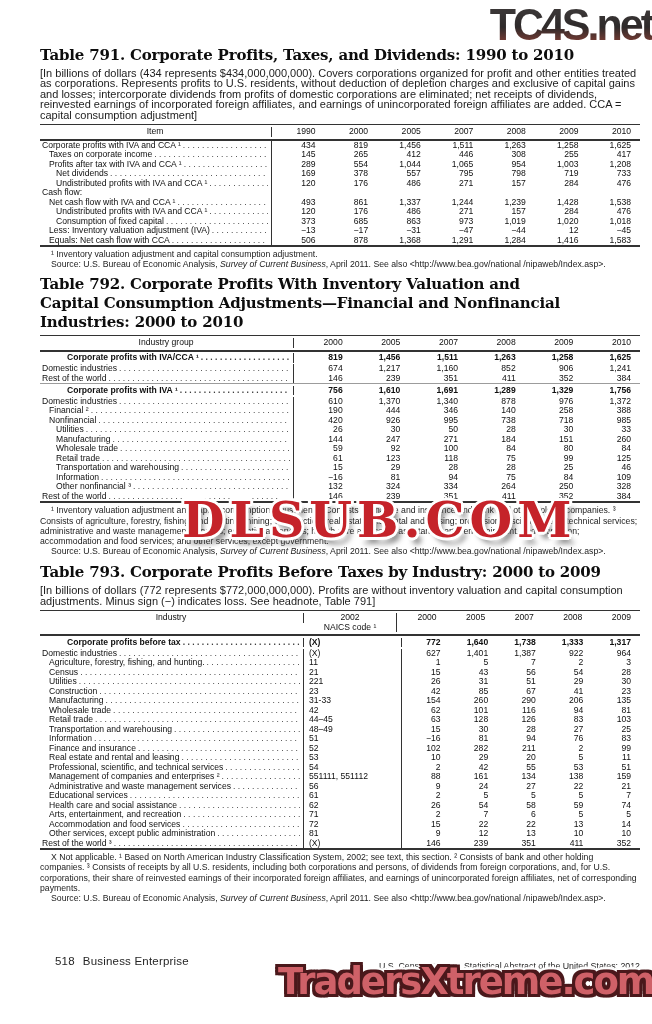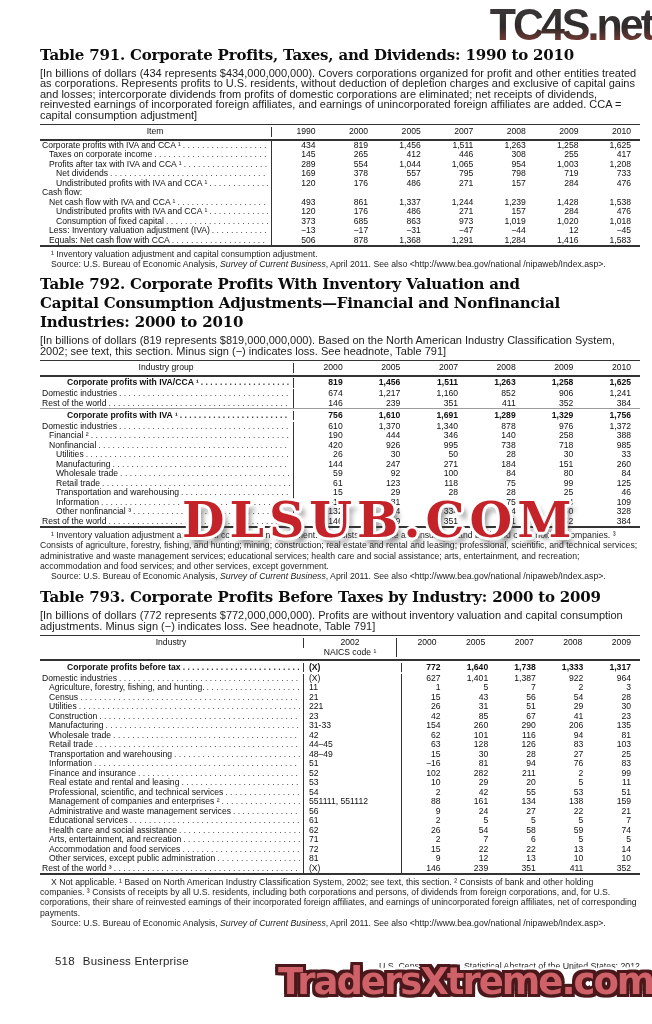--- a/index.html
+++ b/index.html
@@ -225,21 +225,20 @@
           </div>
         </div>
       <div class="fnblock">
           <p class="fnote"><span>¹ Inventory valuation adjustment and capital consumption adjustment.</span></p>
           <p class="fnote"><span>Source: U.S. Bureau of Economic Analysis, </span><i>Survey of Current Business</i><span>, April 2011. See also &lt;http://www.bea.gov/national /nipaweb/Index.asp&gt;.</span></p>
         </div>
     </section>
 
     <section class="sec792">
       <h2 class="ttl ttl-792">Table 792. Corporate Profits With Inventory Valuation and Capital Consumption Adjustments—Financial and Nonfinancial Industries: 2000 to 2010</h2>
-      <p class="headnote">[In billions of dollars (819 represents $819,000,000,000). Based on the North American Industry Classification System, 2002; see text, this section. Minus sign (−) indicates loss. See headnote, Table 791]</p>
       <div class="datatable t1">
           <div class="trow thead">
             <div class="stub">
               <div class="hline">Industry group</div>
             </div>
             <div class="num">2000</div>
             <div class="num">2005</div>
             <div class="num">2007</div>
             <div class="num">2008</div>
             <div class="num">2009</div>

